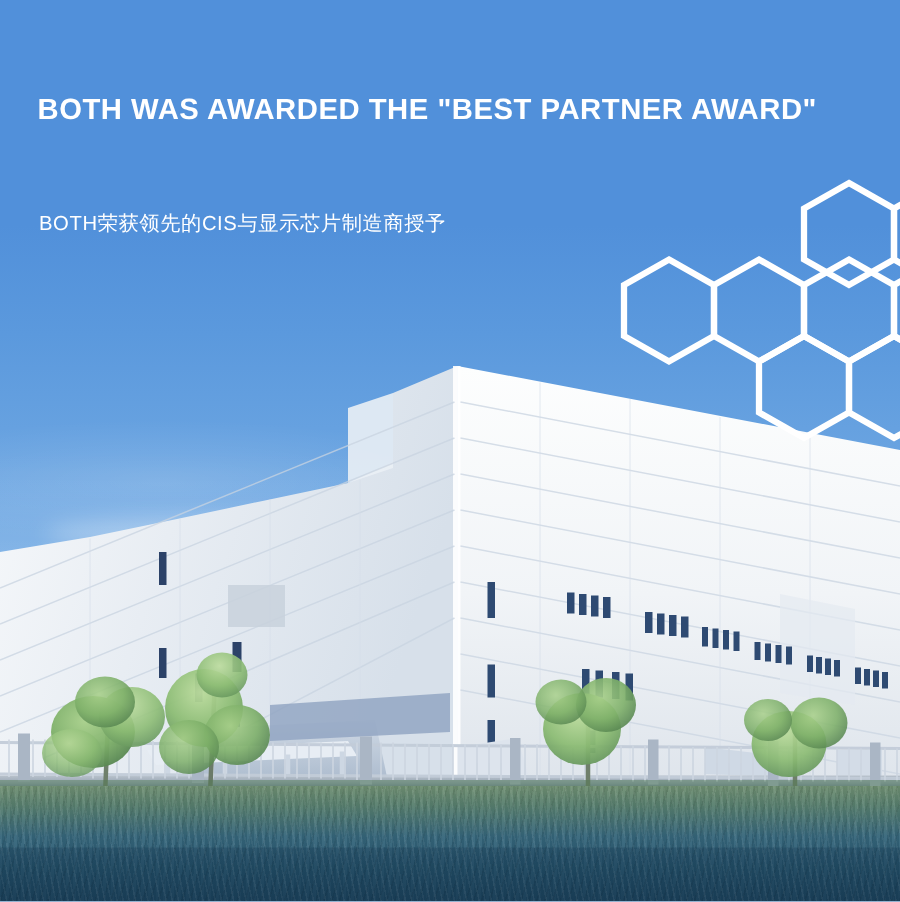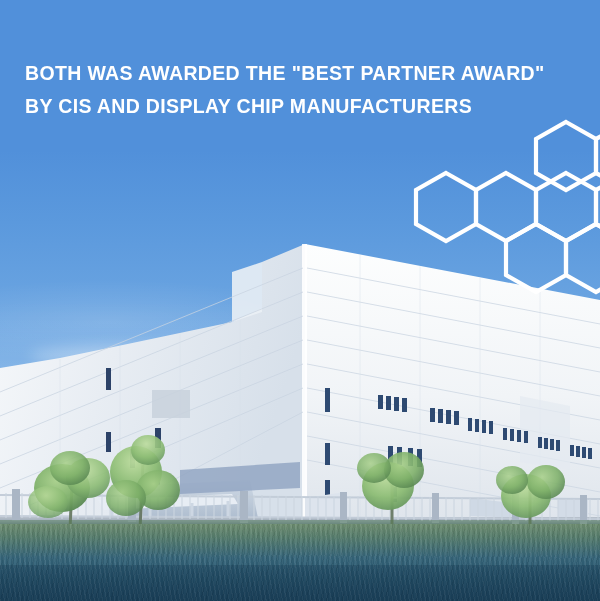--- a/index.html
+++ b/index.html
@@ -463,19 +463,19 @@
       <rect x="0" y="100" width="600" height="10" fill="#4d7a52" opacity="0.45"></rect>
     </svg>
   </div>
 
   <div class="ground"></div>
   <div class="grass-tex"></div>
   <div class="ground-dark"></div>
 
   <div class="headline">
     <div class="hl-line">BOTH WAS AWARDED THE "BEST PARTNER AWARD"</div>
-    <div class="hl-line">BY CIS AND DISPLAY CHIP MANUFACTURERS</div>
   </div>
 
   <div class="subhead">
+    <div class="sub-line">BOTH荣获领先的CIS与显示芯片制造商授予</div>
   </div>
 
 </div>
 
 </body></html>

